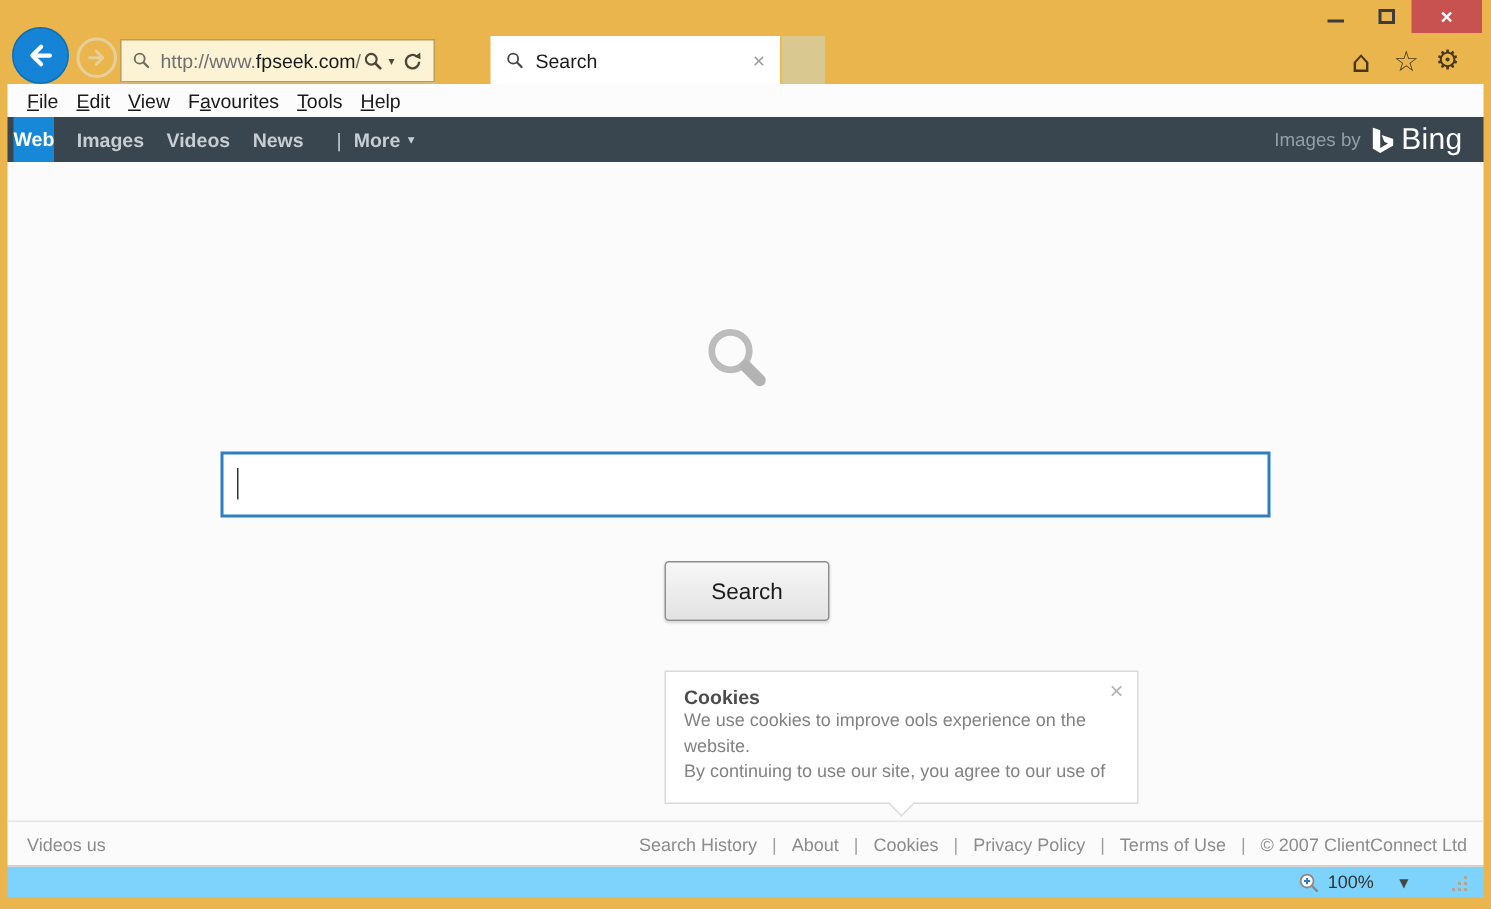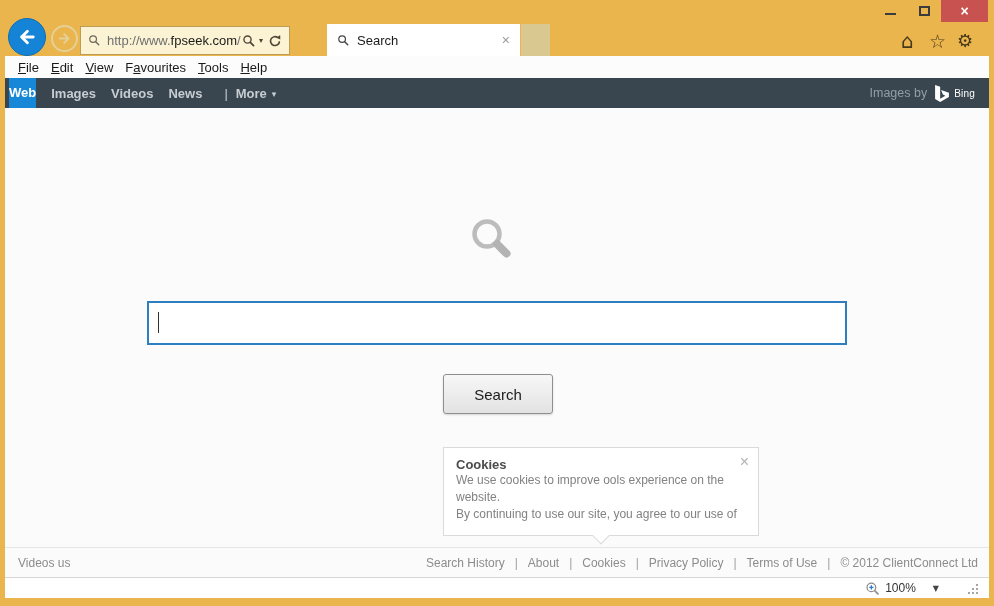--- a/index.html
+++ b/index.html
@@ -51,21 +51,21 @@
   #nav-web { margin-left:4px; padding:0 0; height:30px; line-height:30px; background:#1787d8; color:#fff; cursor:pointer; }
   .nav-item { margin-left:15px; cursor:pointer; }
   #nav-more { margin-left:22px; cursor:pointer; display:flex; align-items:center; }
   #nav-more .pipe { font-weight:normal; }
   #nav-more .lbl { margin:0 5px 0 8px; }
   #nav-more .arr { font-size:9px; margin-top:2px; }
   #nav-spacer { flex:1; }
   #results-by { font-weight:normal; font-size:12.5px; color:#939ea8; margin-right:8px; }
   #bing-logo { display:flex; align-items:center; margin-right:14px; }
   #bing-logo svg { margin-right:5px; }
-  #bing-text { color:#fff; font-size:10px; font-weight:normal; letter-spacing:.2px; }
+  #bing-text { color:#fff; font-size:20px; font-weight:normal; letter-spacing:.2px; }
 
   
   #content { position:absolute; left:5px; top:108px; width:984px; height:469px; background:#fbfbfb; }
 
   #big-magnifier { position:absolute; left:465px; top:110px; }
 
   #search-box { position:absolute; left:142px; top:193px; width:700px; height:44px; }
   #search-input { width:100%; height:100%; border:2px solid #2e7fc1; background:#fff; font-size:15px;
                   padding-left:10px; outline:none; font-family:"Liberation Sans", sans-serif; }
   #caret { position:absolute; left:11px; top:11px; width:1px; height:21px; background:#333; }
@@ -89,21 +89,21 @@
   #footer { position:absolute; left:0; top:439px; width:100%; height:30px; border-top:1px solid #e5e5e5;
             display:flex; align-items:center; font-size:12px; color:#8c8c8c; }
   #footer-contact { margin-left:13px; cursor:pointer; }
   #footer-spacer { flex:1; }
   #footer-right { display:flex; align-items:center; margin-right:11px; }
   .f-link { cursor:pointer; }
   .f-sep { margin:0 10px; color:#9f9f9f; }
   #footer-copy { color:#8c8c8c; }
 
   
-  #statusbar { position:absolute; left:5px; top:577px; width:984px; height:21px; background:#ffffff;
+  #statusbar { position:absolute; left:5px; top:577px; width:984px; height:21px; background:#7dd3fc;
                border-top:1px solid #d8d5d2; }
   #zoom-ctl { position:absolute; right:50px; top:0; height:100%; display:flex; align-items:center; cursor:pointer; }
   #zoom-label { font-size:12px; color:#333; margin-left:5px; }
   #zoom-arrow { font-size:8px; color:#444; margin-left:17px; }
   #grip { position:absolute; right:11px; bottom:4px; width:10px; height:10px; }
   #grip i { position:absolute; left:0; top:8px; width:2px; height:2px; background:#aaa69e;
             box-shadow:4px 0 #aaa69e, 8px 0 #aaa69e, 4px -4px #aaa69e, 8px -4px #aaa69e, 8px -8px #aaa69e; }
 </style>
 </head>
 <body>
@@ -226,21 +226,21 @@
         <span class="f-link">Search History</span>
         <span class="f-sep">|</span>
         <span class="f-link">About</span>
         <span class="f-sep">|</span>
         <span class="f-link">Cookies</span>
         <span class="f-sep">|</span>
         <span class="f-link">Privacy Policy</span>
         <span class="f-sep">|</span>
         <span class="f-link">Terms of Use</span>
         <span class="f-sep">|</span>
-        <span id="footer-copy">© 2012 ClientConnect Ltd</span>
+        <span id="footer-copy">© 2007 ClientConnect Ltd</span>
       </span>
     </div>
   </div>
 
   <div id="statusbar">
     <span id="zoom-ctl">
       <svg width="15" height="15" viewBox="0 0 16 16">
         <circle cx="6.8" cy="6.8" r="4.6" fill="#fff" stroke="#8a8a8a" stroke-width="1.3"></circle>
         <path d="M6.8 4.6v4.4M4.6 6.8h4.4" stroke="#2d7cc8" stroke-width="1.4"></path>
         <line x1="10.4" y1="10.4" x2="13.8" y2="13.8" stroke="#8a8a8a" stroke-width="1.8" stroke-linecap="round"></line>

